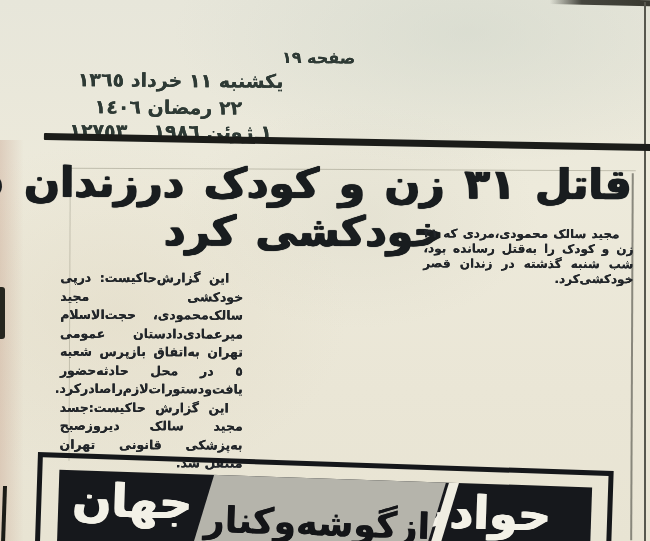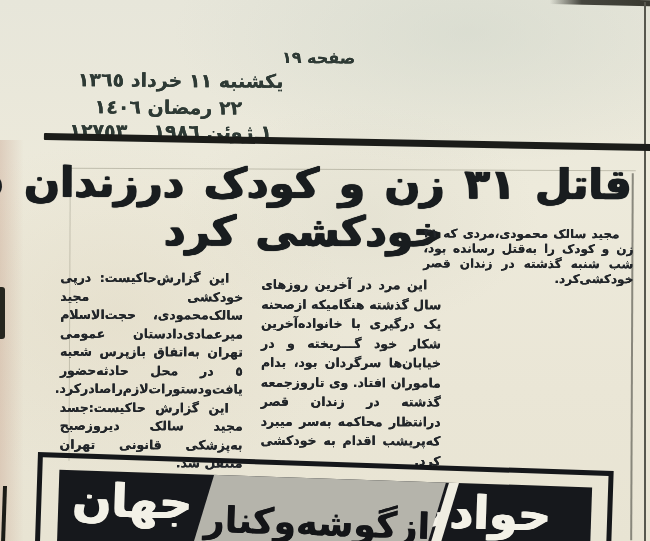--- a/index.html
+++ b/index.html
@@ -84,23 +84,20 @@
 
   <div class="article">
     <div class="article-frame"></div>
     <div class="article-right-border"></div>
     <div class="headline hl1">قاتل ٣١ زن و کودک درزندان قصر</div>
     <div class="headline hl2">خودکشی کرد</div>
 
     <div class="col col-right">
       <p>مجید سالک محمودی،مردی که ٣١ زن و کودک را به‌قتل رسانده بود، شب شنبه گذشته در زندان قصر خودکشی‌کرد.</p>
     </div>
-    <div class="col col-middle">
-      <p>این مرد در آخرین روزهای سال گذشته هنگامیکه ازصحنه یک درگیری با خانواده‌آخرین شکار خود گـــریخته و در خیابان‌ها سرگردان بود، بدام ماموران افتاد. وی تاروزجمعه گذشته در زندان قصر درانتظار محاکمه به‌سر میبرد که‌پریشب اقدام به خودکشی کرد.</p>
-    </div>
     <div class="col col-left">
       <p>این گزارش‌حاکیست: درپی خودکشی مجید سالک‌محمودی، حجت‌الاسلام میرعمادی‌دادستان عمومی تهران به‌اتفاق بازپرس شعبه ٥ در محل حادثه‌حضور یافت‌ودستورات‌لازم‌راصادرکرد.</p>
       <p>این گزارش حاکیست:جسد مجید سالک دیروزصبح به‌پزشکی قانونی تهران منتقل شد.</p>
     </div>
   </div>
 
   <div class="banner-frame">
     <div class="banner-bar">
       <div class="banner-word w-havades">حوادث</div>
       <div class="banner-stripe"></div>

